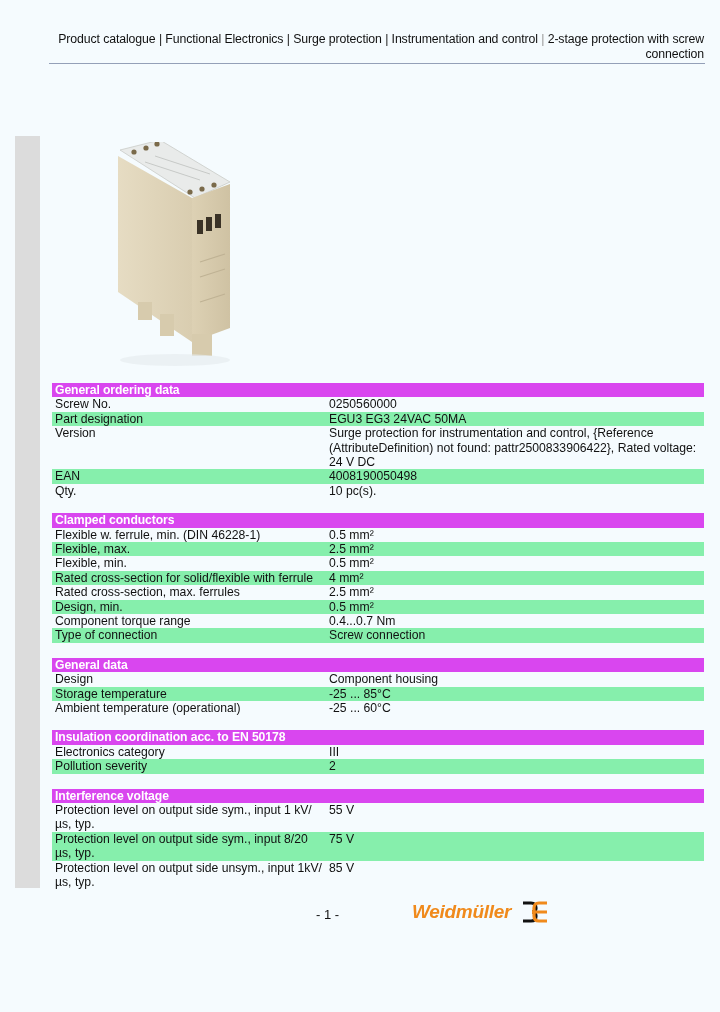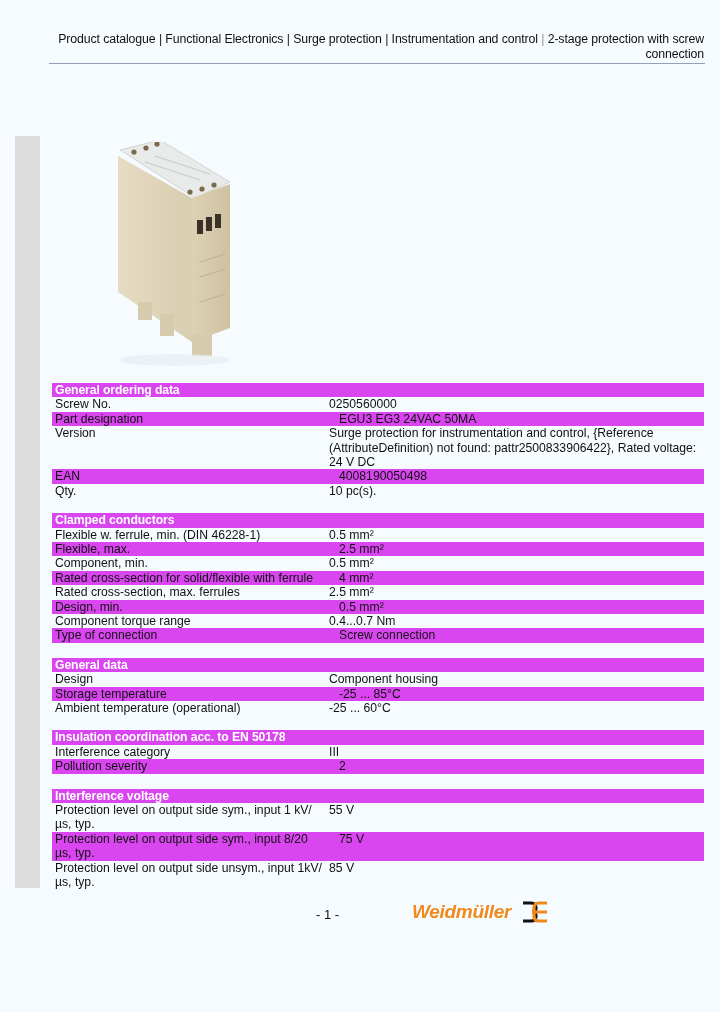--- a/index.html
+++ b/index.html
@@ -63,21 +63,21 @@
     .section { margin-bottom: 15px; }
     .section-header {
       background: #d946ef;
       color: #ffffff;
       font-weight: bold;
       height: 14.4px;
       padding-left: 3px;
       letter-spacing: -0.1px;
     }
     .row { display: flex; }
-    .row.alt { background: #d946ef; gap: 10px; }
+    .row.alt { background: #86efac; }
     .row .label { width: 274px; padding-left: 3px; padding-right: 2px; }
     .row .value { flex: 1; padding-left: 3px; }
 
     .footer-page {
       position: absolute;
       top: 907px;
       left: 316px;
       font-size: 13px;
       color: #111;
     }
@@ -185,21 +185,21 @@
       <div class="section-header">Clamped conductors</div>
       <div class="row">
         <div class="label">Flexible w. ferrule, min. (DIN 46228-1)</div>
         <div class="value">0.5 mm²</div>
       </div>
       <div class="row alt">
         <div class="label">Flexible, max.</div>
         <div class="value">2.5 mm²</div>
       </div>
       <div class="row">
-        <div class="label">Component, min.</div>
+        <div class="label">Flexible, min.</div>
         <div class="value">0.5 mm²</div>
       </div>
       <div class="row alt">
         <div class="label">Rated cross-section for solid/flexible with ferrule</div>
         <div class="value">4 mm²</div>
       </div>
       <div class="row">
         <div class="label">Rated cross-section, max. ferrules</div>
         <div class="value">2.5 mm²</div>
       </div>
@@ -229,21 +229,21 @@
       </div>
       <div class="row">
         <div class="label">Ambient temperature (operational)</div>
         <div class="value">-25 ... 60°C</div>
       </div>
     </div>
 
     <div class="section">
       <div class="section-header">Insulation coordination acc. to EN 50178</div>
       <div class="row">
-        <div class="label">Interference category</div>
+        <div class="label">Electronics category</div>
         <div class="value">III</div>
       </div>
       <div class="row alt">
         <div class="label">Pollution severity</div>
         <div class="value">2</div>
       </div>
     </div>
 
     <div class="section">
       <div class="section-header">Interference voltage</div>

